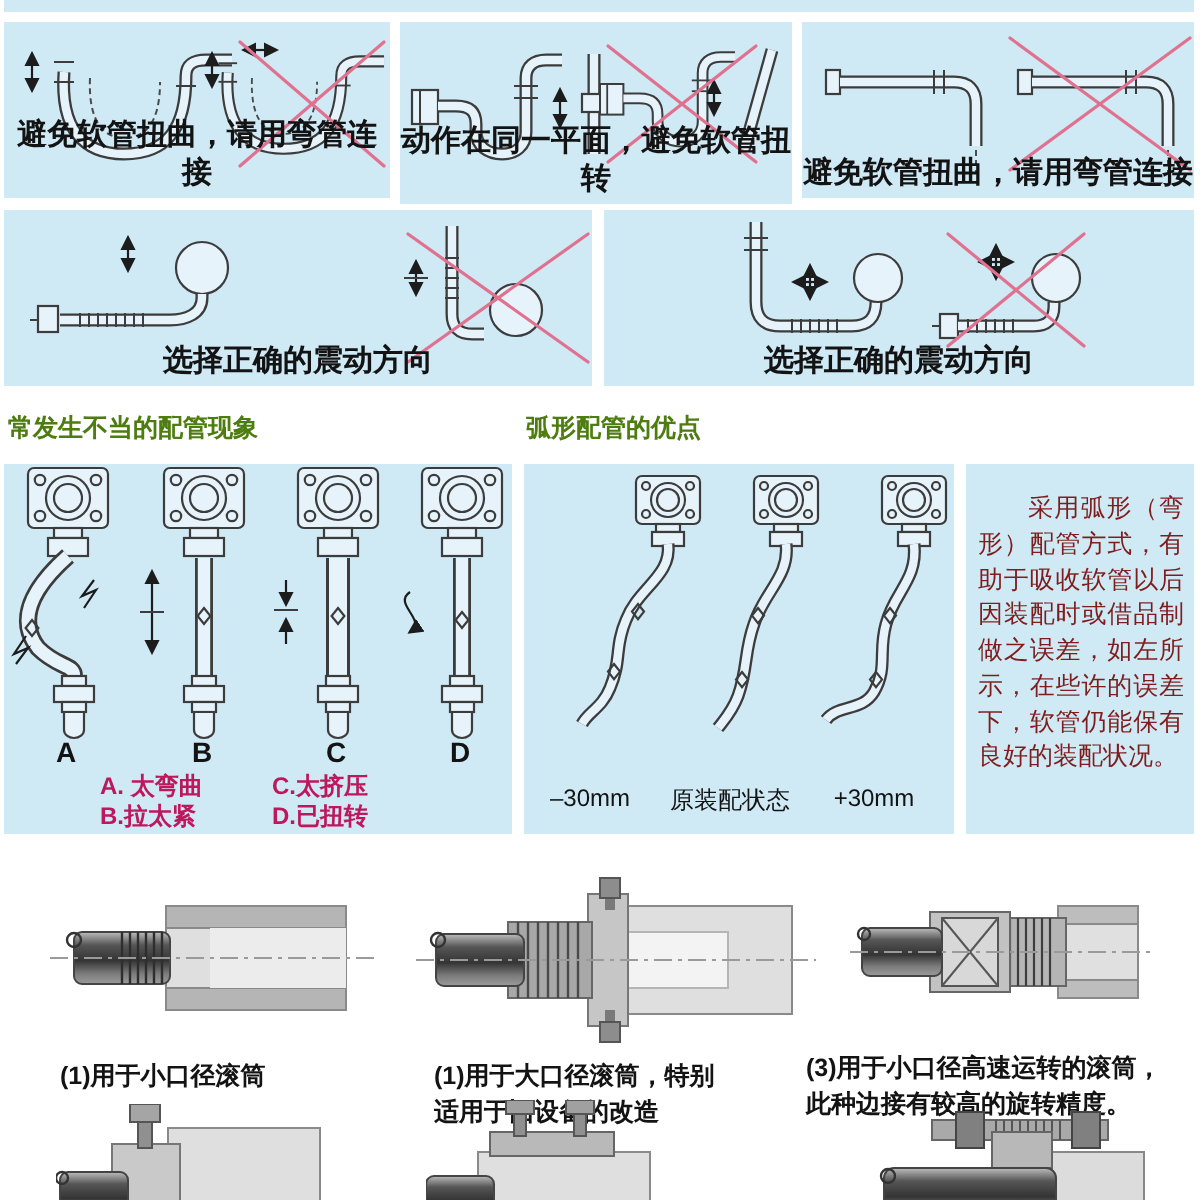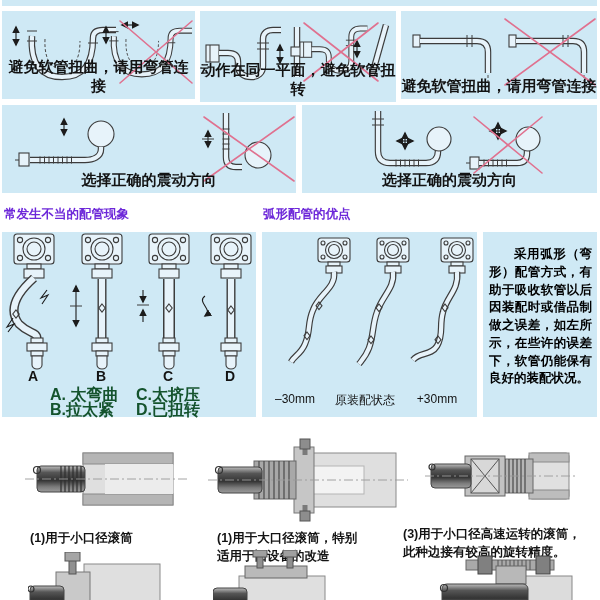--- a/index.html
+++ b/index.html
@@ -3,28 +3,28 @@
 <meta charset="utf-8">
 <style>
   *{margin:0;padding:0;box-sizing:border-box}
   html,body{width:600px;height:600px;overflow:hidden;background:#fff;
     font-family:"Liberation Sans","DejaVu Sans",sans-serif}
   #page{position:relative;width:600px;height:600px;background:#fff}
   .panel{position:absolute;background:#cfe9f5}
   .panel svg{position:absolute;left:0;top:0}
   .cap{position:absolute;left:0;right:0;bottom:3px;text-align:center;
     font-weight:700;font-size:15px;color:#131313}
-  .hd{position:absolute;font-weight:700;font-size:12.5px;color:#6d28d9}
+  .hd{position:absolute;font-weight:700;font-size:12.5px;color:#4d7c0f}
   .lbl{position:absolute;font-weight:400;font-size:12px;color:#131313;text-align:center}
   .letter{position:absolute;font-weight:700;font-size:14px;color:#131313}
-  .legend{position:absolute;font-weight:700;font-size:16px;color:#14532d}
+  .legend{position:absolute;font-weight:700;font-size:12px;color:#be185d}
   .gcap{position:absolute;font-weight:700;font-size:12.5px;color:#131313;line-height:1.45}
   .arcText{position:absolute;left:483px;top:232px;width:114px;height:185px;
-    background:#cfe9f5;padding:14px 5px 0 6px;font-weight:700;font-size:12.5px;
-    line-height:1.42;text-align:justify;text-indent:2em;color:#000000}
+    background:#cfe9f5;padding:14px 5px 0 6px;font-weight:400;font-size:12.5px;
+    line-height:1.42;text-align:justify;text-indent:2em;color:#7f1d1d}
   .gsvg{position:absolute}
   svg .tO{fill:none;stroke:#3c3c3c;stroke-width:6.5}
   svg .tI{fill:none;stroke:#e7f3fa;stroke-width:4.2}
   svg .tO2{fill:none;stroke:#3c3c3c;stroke-width:9}
   svg .tI2{fill:none;stroke:#e7f3fa;stroke-width:6.2}
   svg .tO3{fill:none;stroke:#3c3c3c;stroke-width:12}
   svg .tI3{fill:none;stroke:#e7f3fa;stroke-width:9}
   svg .ln{fill:none;stroke:#3c3c3c;stroke-width:1.1}
   svg .fit{fill:#e7f3fa;stroke:#3c3c3c;stroke-width:1.1}
   svg .thin{stroke:#3c3c3c;stroke-width:1}

